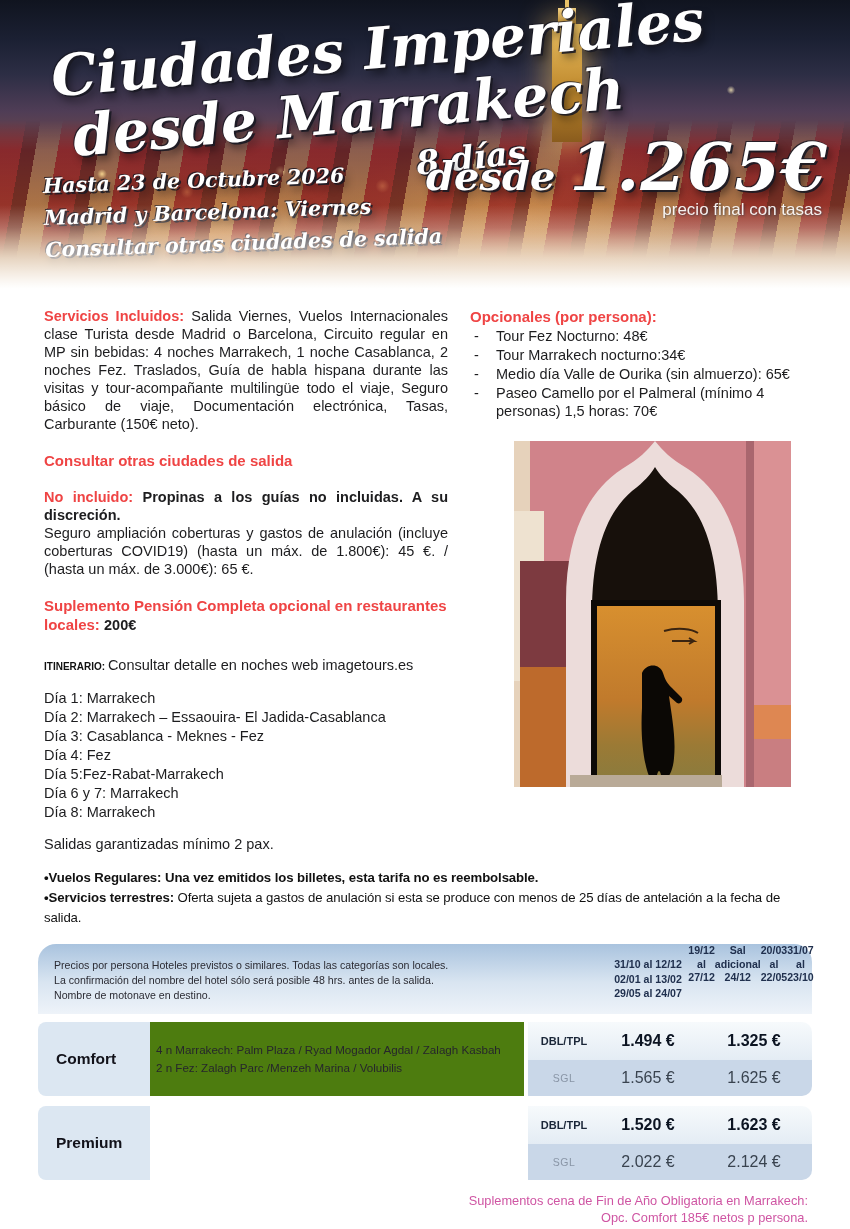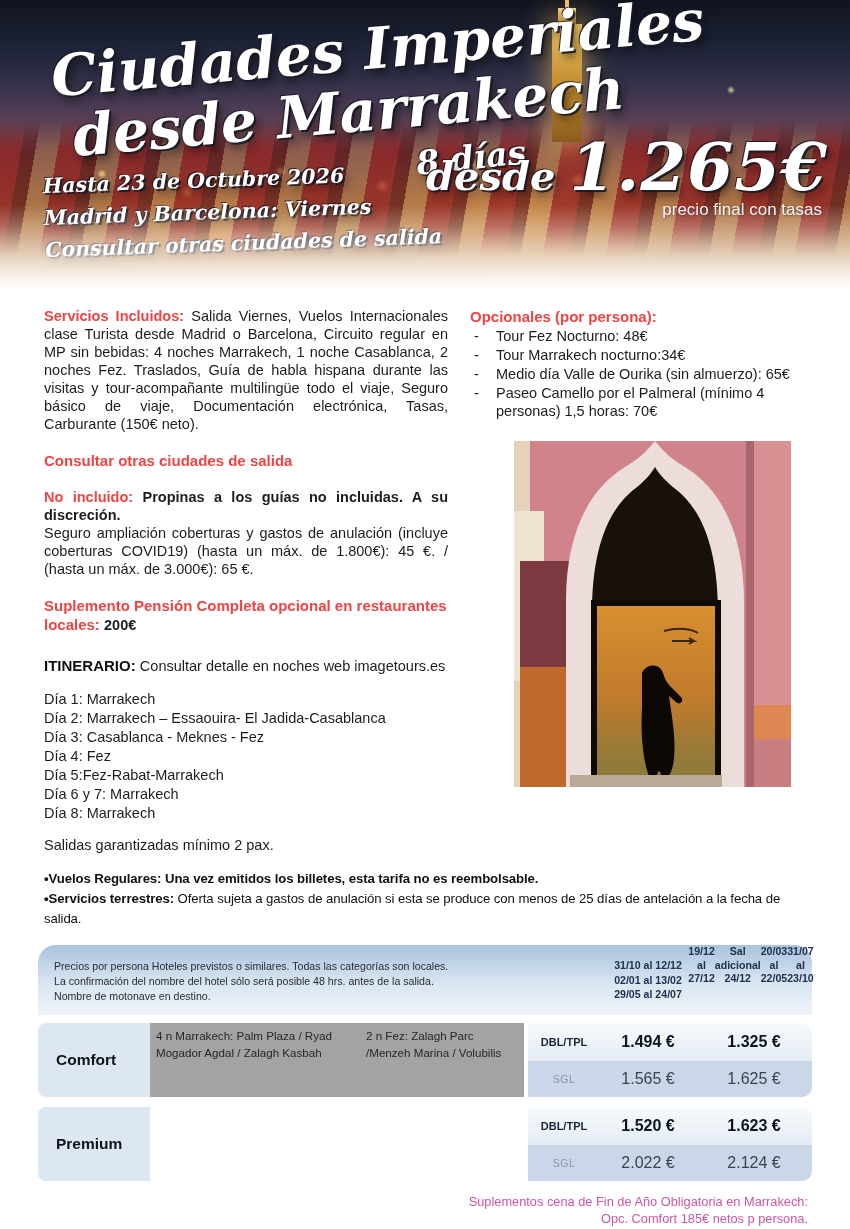--- a/index.html
+++ b/index.html
@@ -53,21 +53,21 @@
   
   .main { display:flex; padding:8px 40px 0 44px; }
   .col-left { width:404px; flex:none; }
   .col-right { flex:1; padding-left:22px; }
 
   .pink { color:#ef4444; font-weight:bold; }
   .body-txt { font-size:14.5px; line-height:1.24; color:#1d1d1f; }
   .just { text-align:justify; }
   .mt18 { margin-top:18px; } .mt20 { margin-top:20px; } .mt14 { margin-top:14px; }
 
-  .itin-label { font-weight:bold; font-size:15px; color:#111; }
+  .itin-label { font-weight:bold; font-size:10px; color:#111; }
   .days div { font-size:14.5px; line-height:1.32; color:#1d1d1f; }
 
   .opt-list { margin-top:2px; }
   .opt-item { display:flex; font-size:14.5px; line-height:1.3; color:#1d1d1f; }
   .opt-item .dash { width:26px; flex:none; padding-left:4px; }
 
   
   .photo { margin:20px 0 0 44px; width:277px; height:346px; position:relative; }
   .photo svg { display:block; }
 
@@ -84,21 +84,21 @@
   .th-note { grid-column:1/4; grid-row:1; border-top-left-radius:18px; padding:14px 10px 0 16px;
     font-size:10.6px; line-height:1.45; color:#2b2b33; }
   .th-d1 { grid-column:4; grid-row:1; display:flex; flex-direction:column; justify-content:center;
     font-size:10.6px; font-weight:bold; color:#20304e; text-align:center; line-height:1.35; }
   .th-d2 { grid-column:5; grid-row:1; display:flex; justify-content:center;
     font-size:10.6px; font-weight:bold; color:#20304e; text-align:center; line-height:1.3;
     border-top-right-radius:18px; padding-right:6px; }
 
   .cat-cell { grid-column:1; background:#dce7f2; display:flex; align-items:center; padding-left:18px;
     font-size:15.5px; font-weight:bold; color:#12121a; border-radius:8px 0 0 8px; }
-  .hotel-cell { grid-column:2; background:#a3a3a3; display:flex; justify-content:center;
+  .hotel-cell { grid-column:2; background:#4d7c0f; display:flex; flex-direction:column; justify-content:center;
     padding:4px 8px 4px 6px; font-size:11.6px; line-height:1.5; color:#26262c; }
   .r-comfort { grid-row:3/5; } .r-premium { grid-row:6/8; }
   .occ-dbl { background:linear-gradient(180deg,#f7fafc,#e4ecf4); display:flex; align-items:center; justify-content:center;
     font-size:11px; font-weight:bold; color:#1a2638; border-left:4px solid #fff; }
   .price-dbl { background:linear-gradient(180deg,#f7fafc,#e4ecf4); display:flex; align-items:center; justify-content:center;
     font-size:16px; font-weight:bold; color:#0c1422; }
   .occ-sgl { background:#c9d7e8; display:flex; align-items:center; justify-content:center;
     font-size:10.5px; letter-spacing:.5px; color:#8995a6; border-left:4px solid #fff; }
   .price-sgl { background:#c9d7e8; display:flex; align-items:center; justify-content:center;
     font-size:16px; color:#39434f; }

